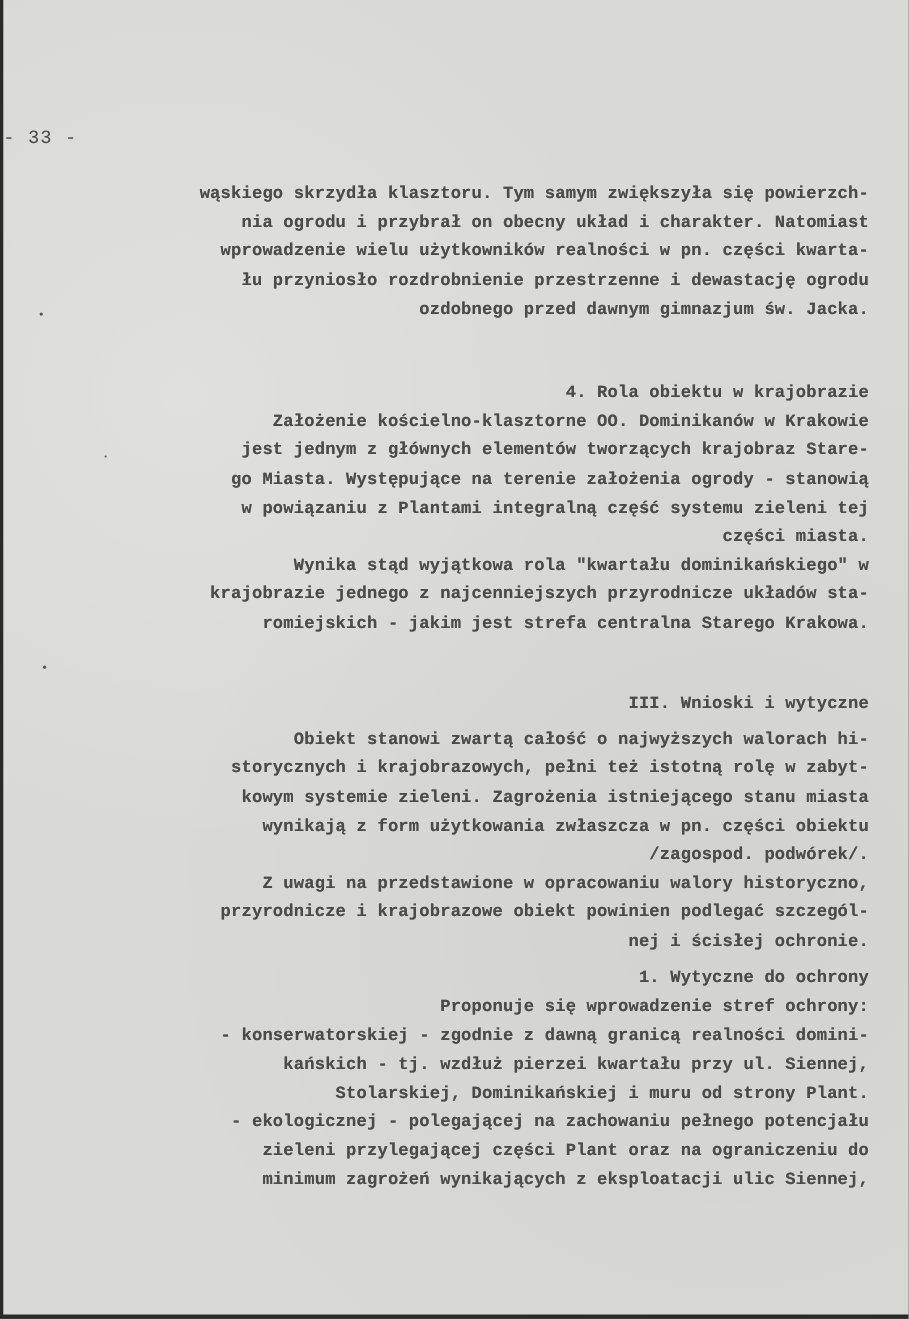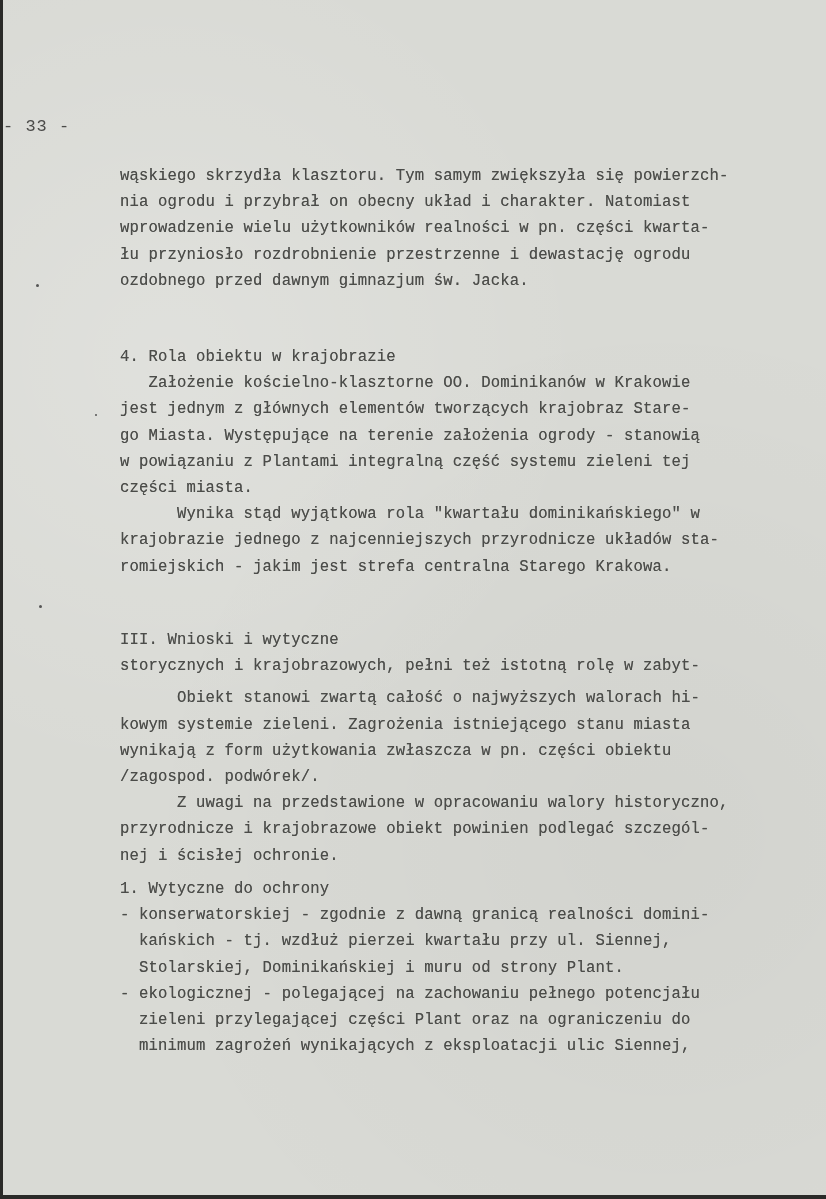--- a/index.html
+++ b/index.html
@@ -17,22 +17,22 @@
     color: #4a4a48;
     font-family: "Liberation Mono", "DejaVu Sans Mono", monospace;
   }
   .page-number {
     position: absolute; top: 117px; left: 0; width: 100%;
     text-align: left; font-size: 17px; letter-spacing: 1px;
   }
   .block { position: absolute; left: 117px; width: 670px; }
   .line {
     height: 26.2px; line-height: 26.2px; font-size: 15.6px;
-    white-space: pre; letter-spacing: 0.15px; font-weight: normal;
-    color: #4b4c49; text-shadow: 0 0 0.4px rgba(60,60,58,0.6);
+    white-space: pre; letter-spacing: 0.15px; font-weight: bold;
+    color: #4b4c49; text-shadow: 0 0 0.4px rgba(60,60,58,0.6); text-align: right;
   }
   .mark { position: absolute; width: 3px; height: 3px; border-radius: 50%; background: #555; }
 </style>
 </head>
 <body>
 
 <div class="page">
   <div class="page-number">- 33 -</div>
 
   <div class="block" style="top:163px;">
@@ -50,32 +50,33 @@
     <div class="line">go Miasta. Występujące na terenie założenia ogrody - stanowią</div>
     <div class="line">w powiązaniu z Plantami integralną część systemu zieleni tej</div>
     <div class="line">części miasta.</div>
     <div class="line">      Wynika stąd wyjątkowa rola "kwartału dominikańskiego" w</div>
     <div class="line">krajobrazie jednego z najcenniejszych przyrodnicze układów sta-</div>
     <div class="line">romiejskich - jakim jest strefa centralna Starego Krakowa.</div>
   </div>
 
   <div class="block" style="top:627px;">
     <div class="line">III. Wnioski i wytyczne</div>
+    <div class="line" style="margin-top:6px;">      Obiekt stanowi zwartą całość o najwyższych walorach hi-</div>
     <div class="line">storycznych i krajobrazowych, pełni też istotną rolę w zabyt-</div>
-    <div class="line" style="margin-top:6px;">      Obiekt stanowi zwartą całość o najwyższych walorach hi-</div>
     <div class="line">kowym systemie zieleni. Zagrożenia istniejącego stanu miasta</div>
     <div class="line">wynikają z form użytkowania zwłaszcza w pn. części obiektu</div>
     <div class="line">/zagospod. podwórek/.</div>
     <div class="line">      Z uwagi na przedstawione w opracowaniu walory historyczno,</div>
     <div class="line">przyrodnicze i krajobrazowe obiekt powinien podlegać szczegól-</div>
     <div class="line">nej i ścisłej ochronie.</div>
   </div>
 
   <div class="block" style="top:876px;">
     <div class="line">1. Wytyczne do ochrony</div>
+    <div class="line">   Proponuje się wprowadzenie stref ochrony:</div>
     <div class="line">- konserwatorskiej - zgodnie z dawną granicą realności domini-</div>
     <div class="line">  kańskich - tj. wzdłuż pierzei kwartału przy ul. Siennej,</div>
     <div class="line">  Stolarskiej, Dominikańskiej i muru od strony Plant.</div>
     <div class="line">- ekologicznej - polegającej na zachowaniu pełnego potencjału</div>
     <div class="line">  zieleni przylegającej części Plant oraz na ograniczeniu do</div>
     <div class="line">  minimum zagrożeń wynikających z eksploatacji ulic Siennej,</div>
   </div>
 
   <div class="mark" style="left:33px; top:284px;"></div>
   <div class="mark" style="left:36px; top:605px;"></div>

